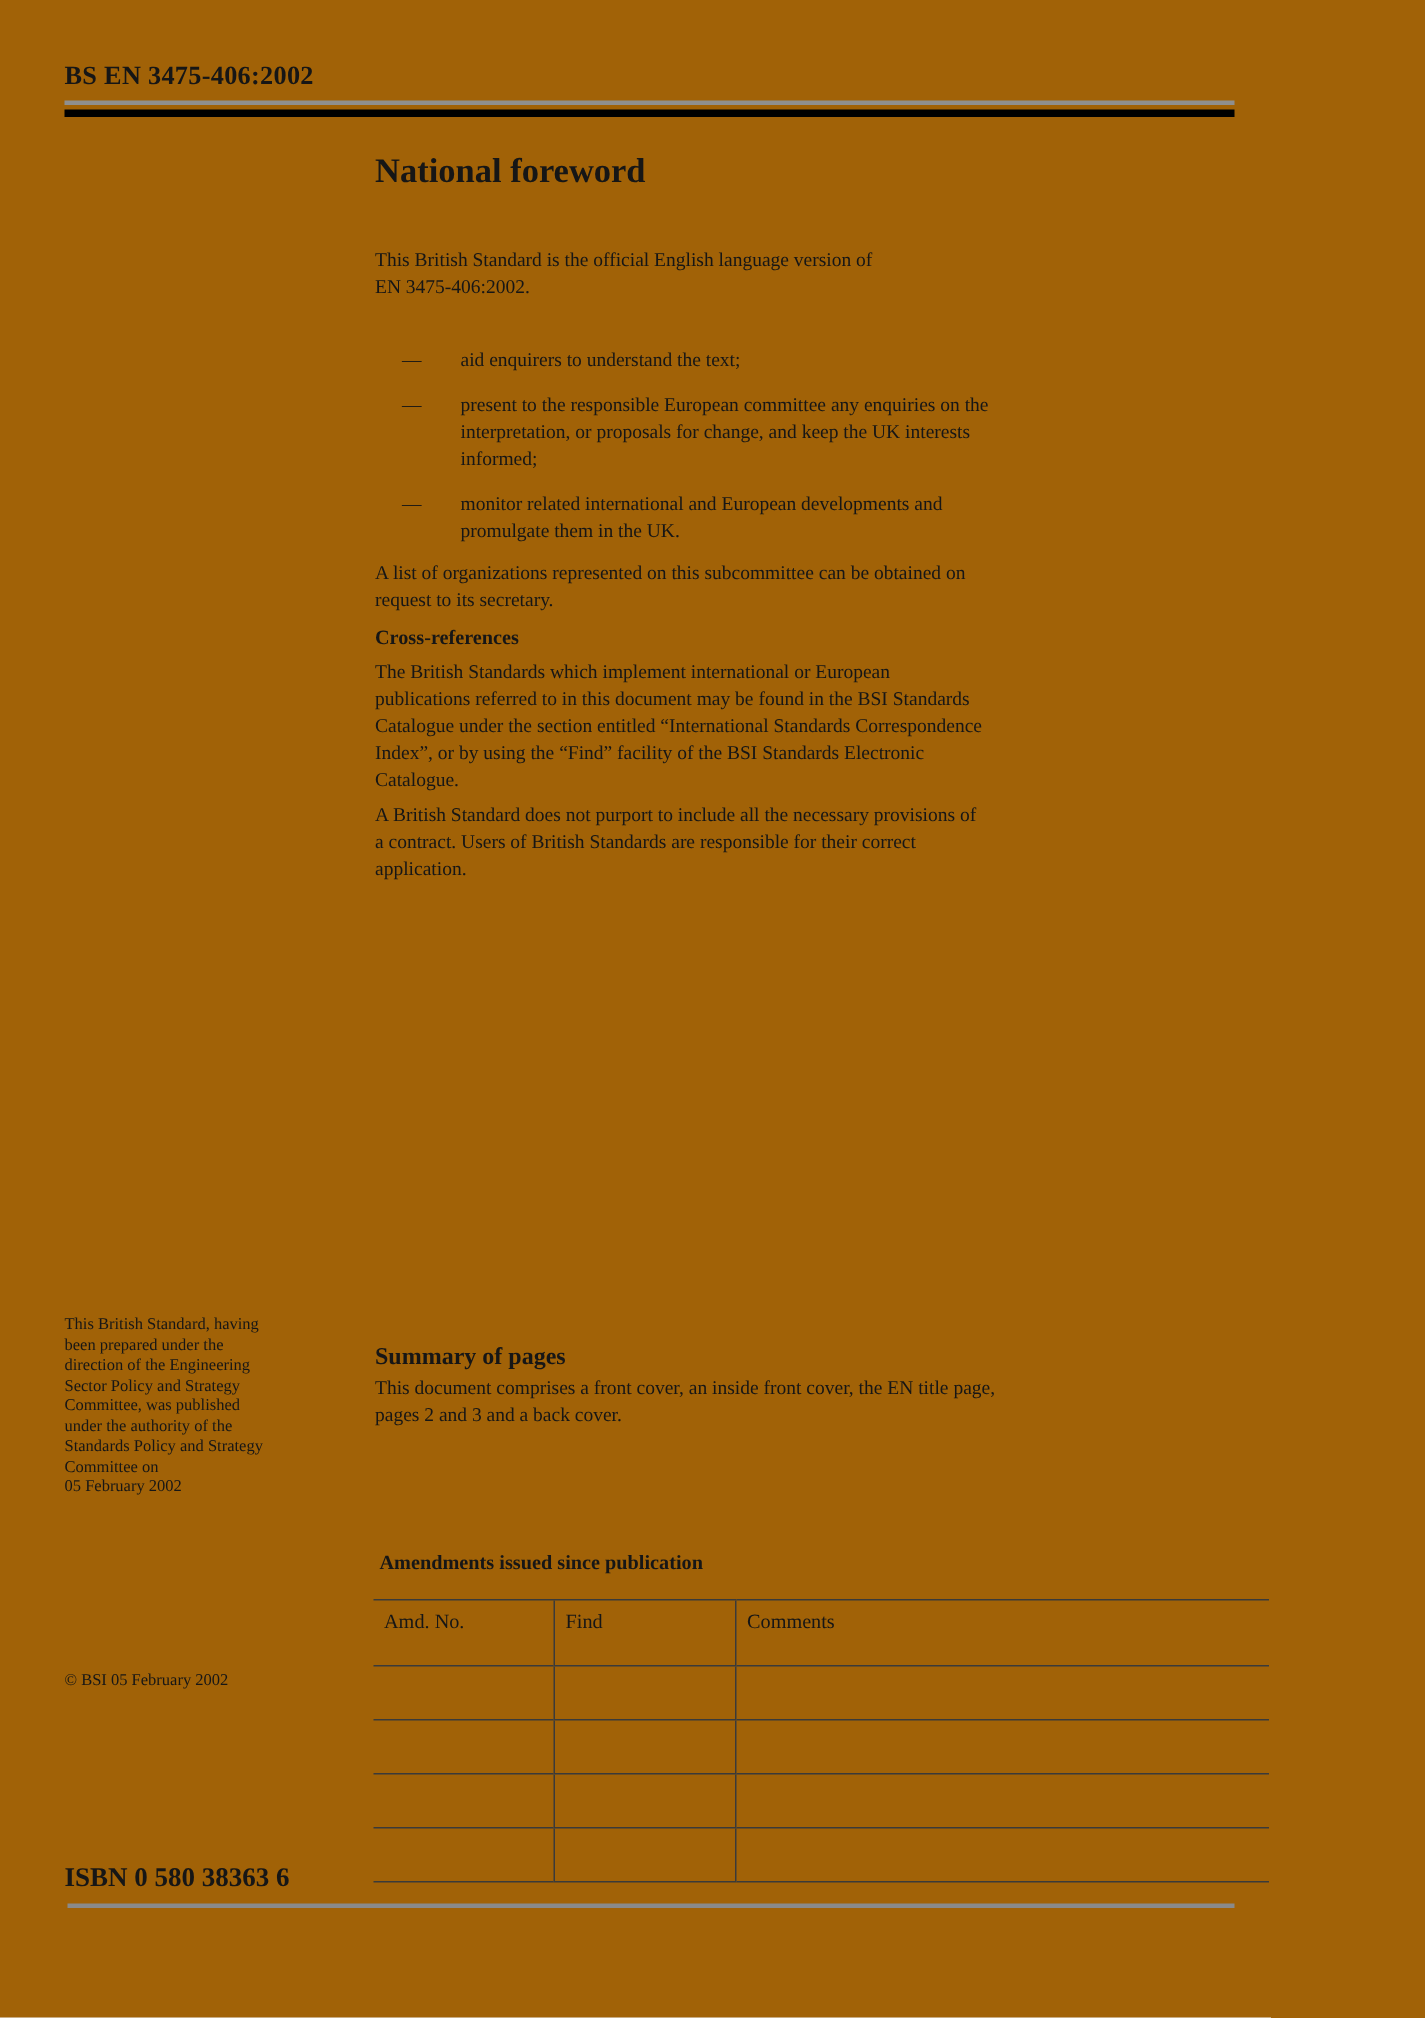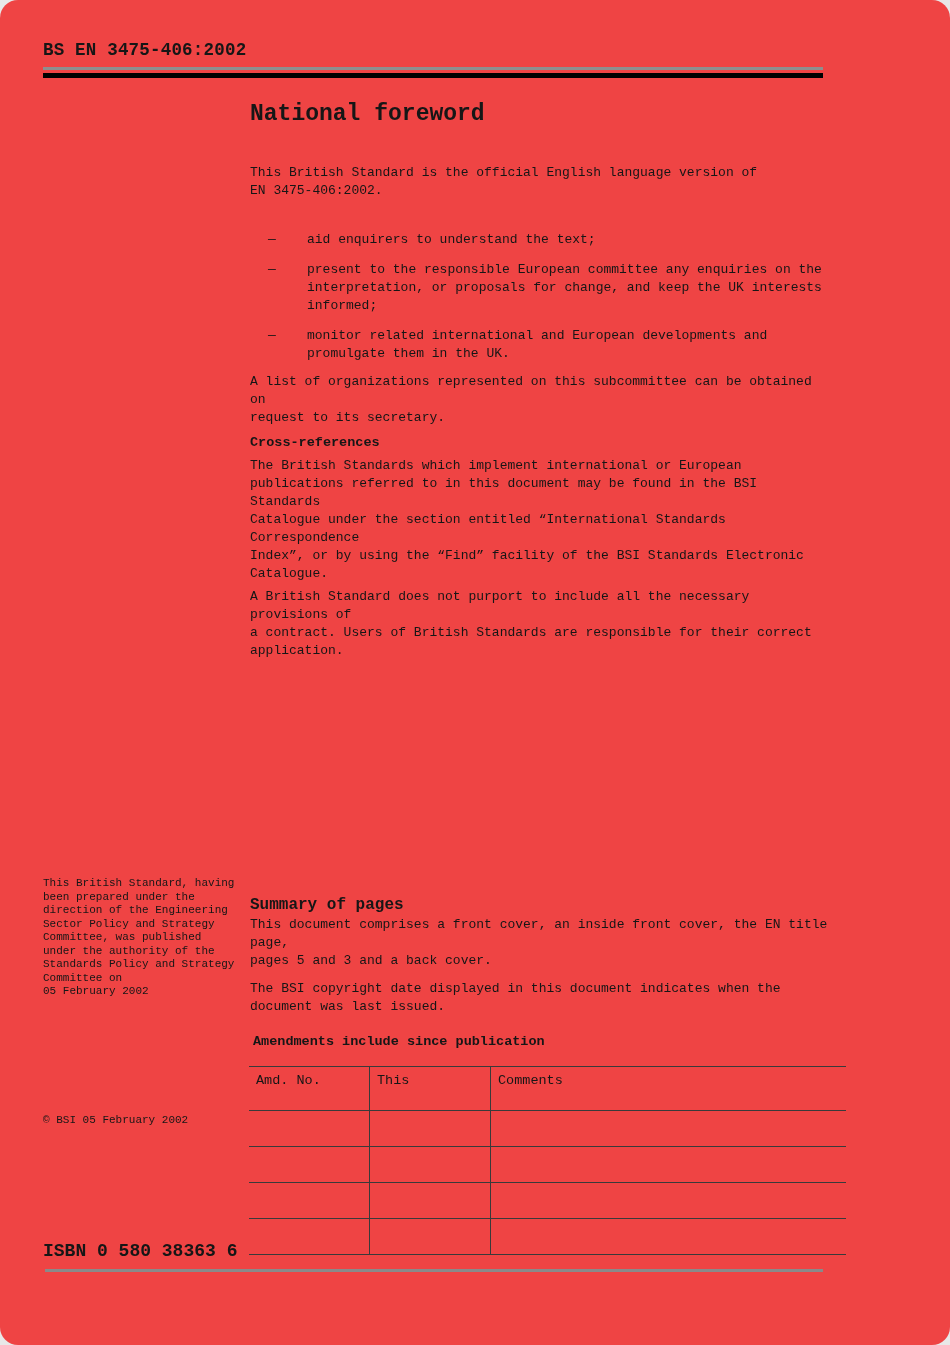--- a/index.html
+++ b/index.html
@@ -1,24 +1,23 @@
 <!DOCTYPE html>
 <html><head>
 <meta charset="utf-8">
 <style>
   html,body { margin:0; padding:0; background:#e8e8e8; }
   .page {
     position:relative;
     width:950px; height:1345px;
     margin:0 auto;
-    background:#ef4444;
-    font-family:Liberation Mono, monospace;
+    background:#a16207;
+    font-family:Liberation Serif, serif;
     color:#161616;
     overflow:hidden;
-    border-radius:18px;
   }
   .pre { white-space:pre-line; }
 
   
   .doc-ref {
     position:absolute; left:43px; top:40px;
     font-size:17.5px; font-weight:bold; letter-spacing:0.2px;
   }
   .rule-thin {
     position:absolute; left:43px; top:67px;
@@ -157,32 +156,30 @@
 Sector Policy and Strategy
 Committee, was published
 under the authority of the
 Standards Policy and Strategy
 Committee on
 05 February 2002</div>
 
   <div class="summary-col">
     <h3>Summary of pages</h3>
     <p class="pre sum-p1">This document comprises a front cover, an inside front cover, the EN title page,
-pages 5 and 3 and a back cover.</p>
-    <p class="pre sum-p2">The BSI copyright date displayed in this document indicates when the
-document was last issued.</p>
+pages 2 and 3 and a back cover.</p>
   </div>
 
-  <div class="amend-heading">Amendments include since publication</div>
+  <div class="amend-heading">Amendments issued since publication</div>
 
   <table class="amend-table">
     <thead>
       <tr>
         <th class="c0">Amd. No.</th>
-        <th class="c1">This</th>
+        <th class="c1">Find</th>
         <th class="c2">Comments</th>
       </tr>
     </thead>
     <tbody>
         <tr>
           <td class="c0"></td>
           <td class="c1"></td>
           <td class="c2"></td>
         </tr>
         <tr>

